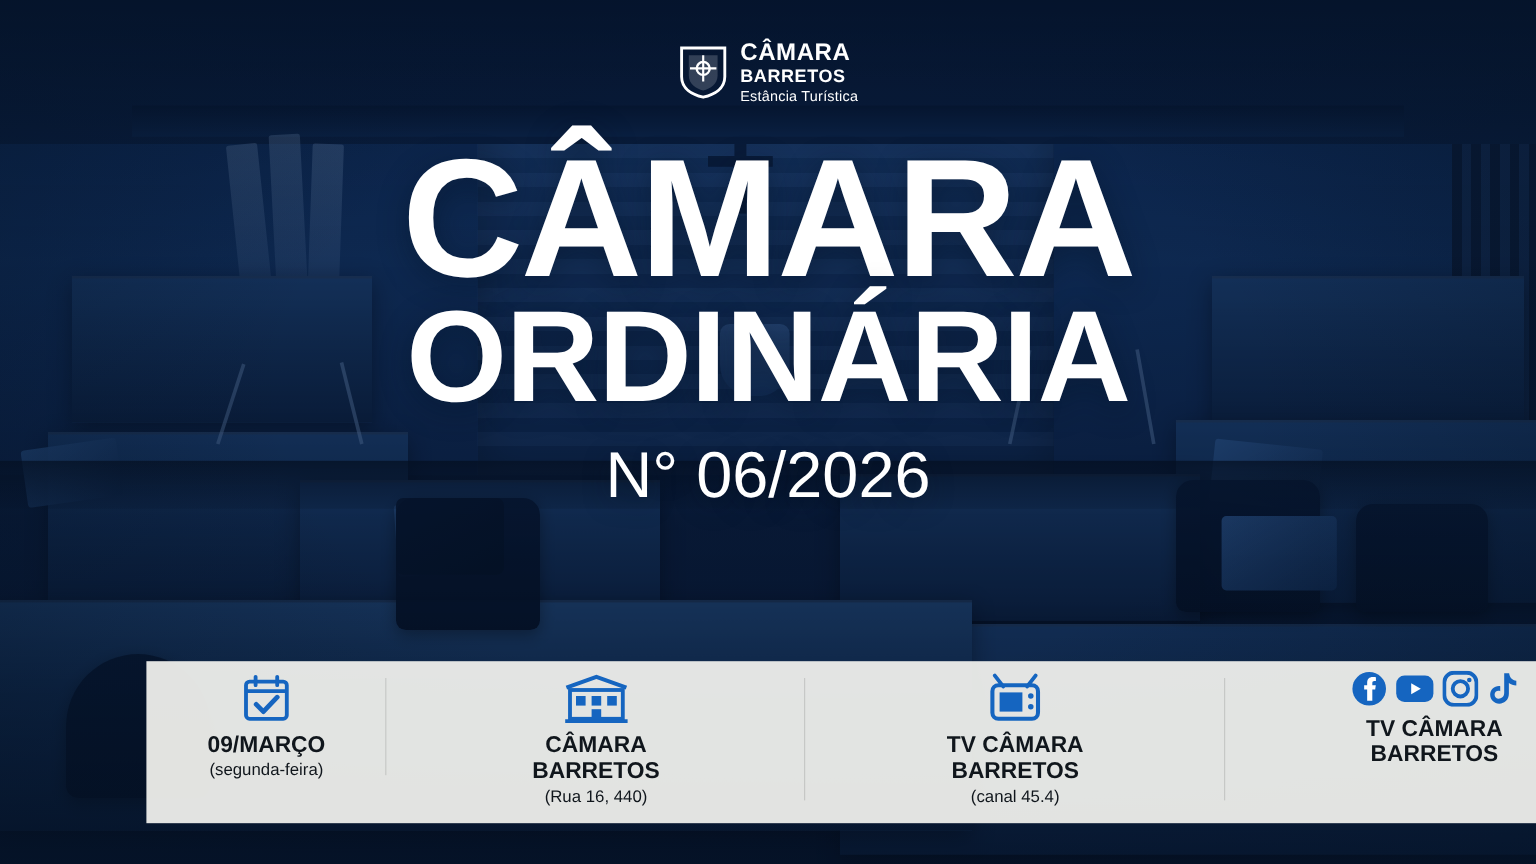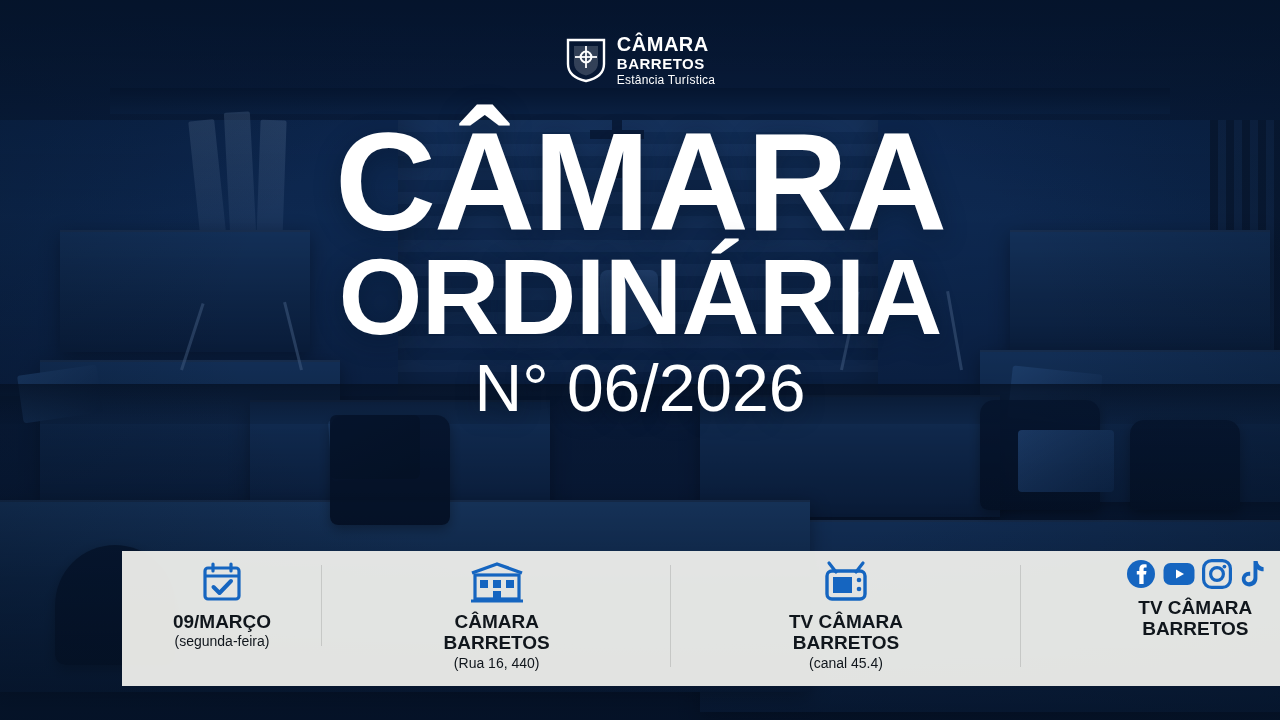--- a/index.html
+++ b/index.html
@@ -185,23 +185,23 @@
   .title-sub {
     font-weight: bold;
     font-size: 108px;
     line-height: 1.0;
     letter-spacing: -1px;
     margin-top: -4px;
     text-shadow: 0 6px 26px rgba(4,18,36,.45);
   }
   .title-num {
     font-weight: normal;
-    font-size: 66px;
+    font-size: 54px;
     line-height: 1.0;
-    margin-top: 4px;
+    margin-top: 18px;
     letter-spacing: 0px;
     text-shadow: 0 6px 22px rgba(4,18,36,.45);
   }
 
   
   .infobar {
     position: absolute;
     left: 122px;
     top: 551px;
     width: 1248px;

